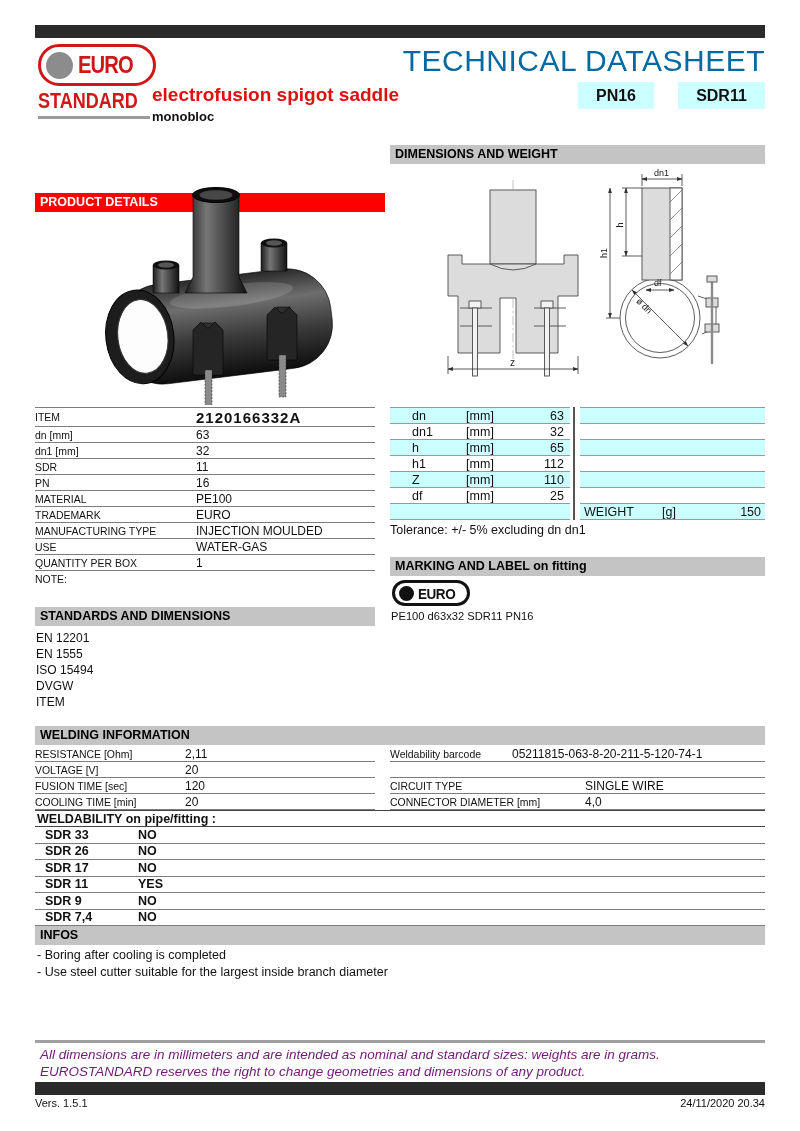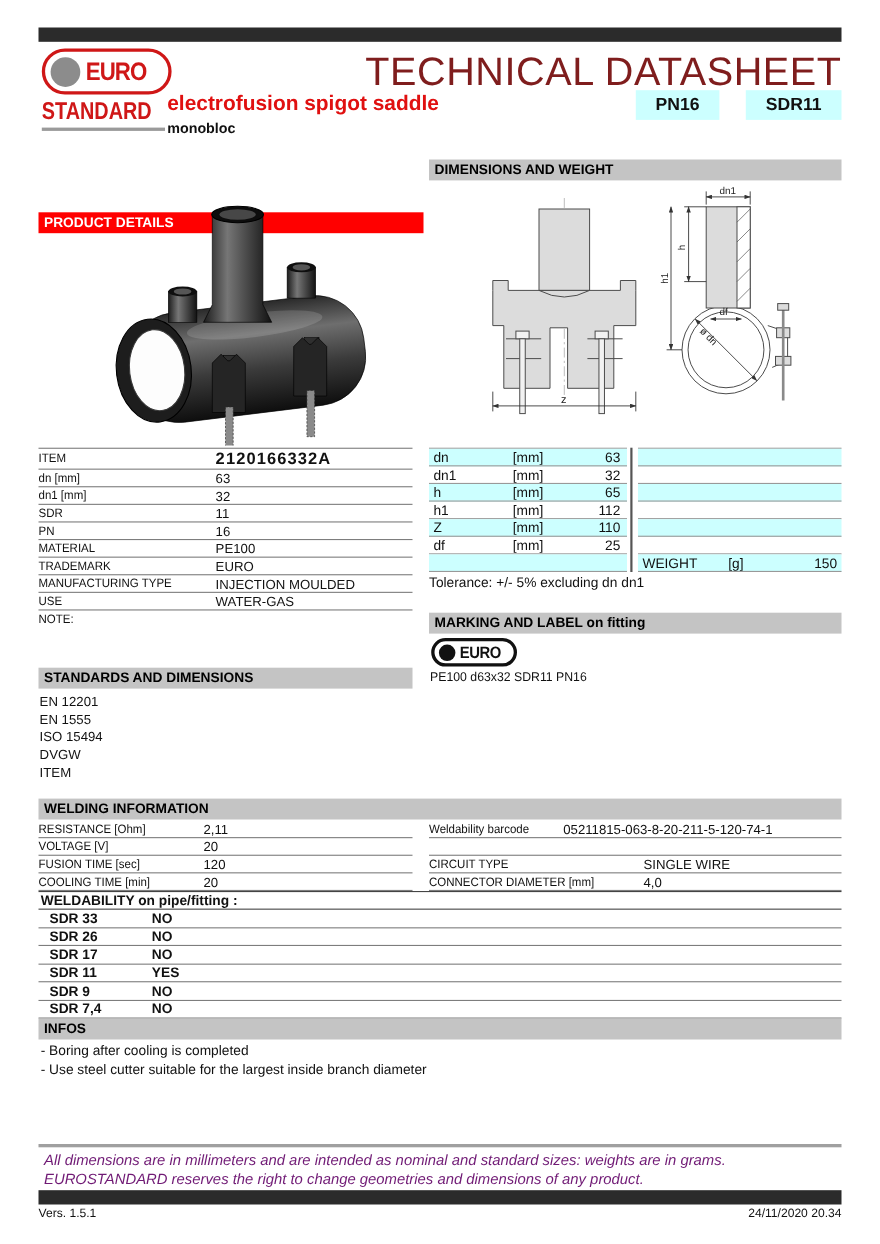--- a/index.html
+++ b/index.html
@@ -9,21 +9,21 @@
 
   .bar-dark { background: #2b2b2b; height: 13px; left: 35px; width: 730px; }
 
   
   .logo { left: 38px; top: 44px; width: 118px; }
   .logo-oval { display: flex; align-items: center; gap: 5px; border: 3px solid #cf1717; border-radius: 30px; height: 42px; padding: 0 7px 0 5px; }
   .logo-circle { width: 27px; height: 27px; border-radius: 50%; background: #8c8c8c; flex: 0 0 auto; }
   .logo-euro { color: #cf1717; font-weight: bold; font-size: 23px; letter-spacing: -1px; transform: scaleX(0.88); transform-origin: left center; }
   .logo-standard { color: #cf1717; font-weight: bold; font-size: 22px; letter-spacing: 0px; transform: scaleX(0.82); transform-origin: left center; margin-top: 2px; white-space: nowrap; }
   .logo-underline { height: 3px; background: #9a9a9a; margin-top: 2px; width: 112px; }
-  .doc-title { right: 35px; top: 44px; font-size: 36px; color: #7f1d1d; letter-spacing: 0.5px; white-space: nowrap; }
+  .doc-title { right: 35px; top: 44px; font-size: 30px; color: #0369a1; letter-spacing: 0.5px; white-space: nowrap; }
   .product-title { left: 152px; top: 84px; color: #e01010; font-weight: bold; font-size: 19px; white-space: nowrap; }
   .product-sub { left: 152px; top: 109px; font-weight: bold; font-size: 13px; }
   .badge { background: #ccffff; font-weight: bold; font-size: 16px; height: 27px; display: flex; align-items: center; justify-content: center; top: 82px; }
   .badge-pn { left: 578px; width: 76px; }
   .badge-sdr { left: 678px; width: 87px; }
 
   
   .sec-head { height: 19px; font-weight: bold; font-size: 12.5px; line-height: 19px; padding-left: 5px; }
   .sec-red { background: #ff0000; color: #ffffff; margin-top: 48px; }
   .sec-gray { background: #c4c4c4; color: #000; }
@@ -34,21 +34,21 @@
   .ptable .row.first { height: 19px; }
   .ptable .row.last { border-bottom: none; }
   .ptable .lbl { flex: 0 0 150px; font-size: 11px; transform: scaleX(0.95); transform-origin: left center; white-space: nowrap; }
   .ptable .val { font-size: 12px; white-space: nowrap; }
   .ptable .row.first .val { font-weight: bold; font-size: 15px; letter-spacing: 1px; }
 
   
   .dtable { top: 407px; border-top: 1px solid #999; }
   .dtable .drow { display: flex; align-items: center; height: 16px; border-bottom: 1px solid #999; font-size: 12.5px; }
   .cyan { background: #ccffff; }
-  .dtable .dname { flex: 0 0 62px; padding-left: 4px; }
+  .dtable .dname { flex: 0 0 62px; padding-left: 22px; }
   .dtable .dunit { flex: 0 0 56px; text-align: center; }
   .dtable .dval { flex: 1; text-align: right; padding-right: 6px; }
   .dsep { left: 573px; top: 407px; width: 2px; height: 113px; background: #555; }
   .wrow { display: flex; align-items: center; height: 16px; font-size: 12.5px; }
   .wrow .wl { flex: 0 0 82px; padding-left: 4px; }
   .wrow .wu { flex: 0 0 44px; }
   .wrow .wv { flex: 1; text-align: right; padding-right: 4px; }
   .tolerance { left: 390px; top: 523px; font-size: 12.5px; }
 
   
@@ -261,20 +261,24 @@
         <span class="val">EURO</span>
       </div>
     <div class="row">
         <span class="lbl">MANUFACTURING TYPE</span>
         <span class="val">INJECTION MOULDED</span>
       </div>
     <div class="row">
         <span class="lbl">USE</span>
         <span class="val">WATER-GAS</span>
       </div>
+    <div class="row">
+        <span class="lbl">QUANTITY PER BOX</span>
+        <span class="val">1</span>
+      </div>
     <div class="row last">
         <span class="lbl">NOTE:</span>
         <span class="val"></span>
       </div>
   </div>
 
   <div class="abs dtable" style="left:390px; width:180px;">
     <div class="drow cyan">
         <span class="dname">dn</span>
         <span class="dunit">[mm]</span>

